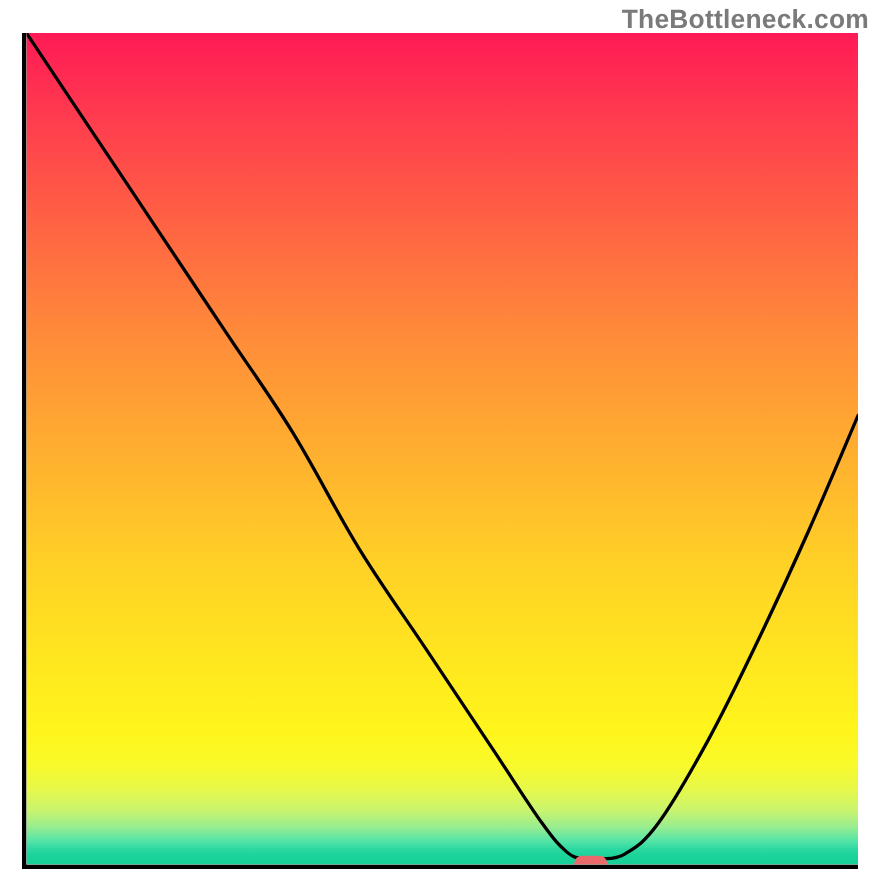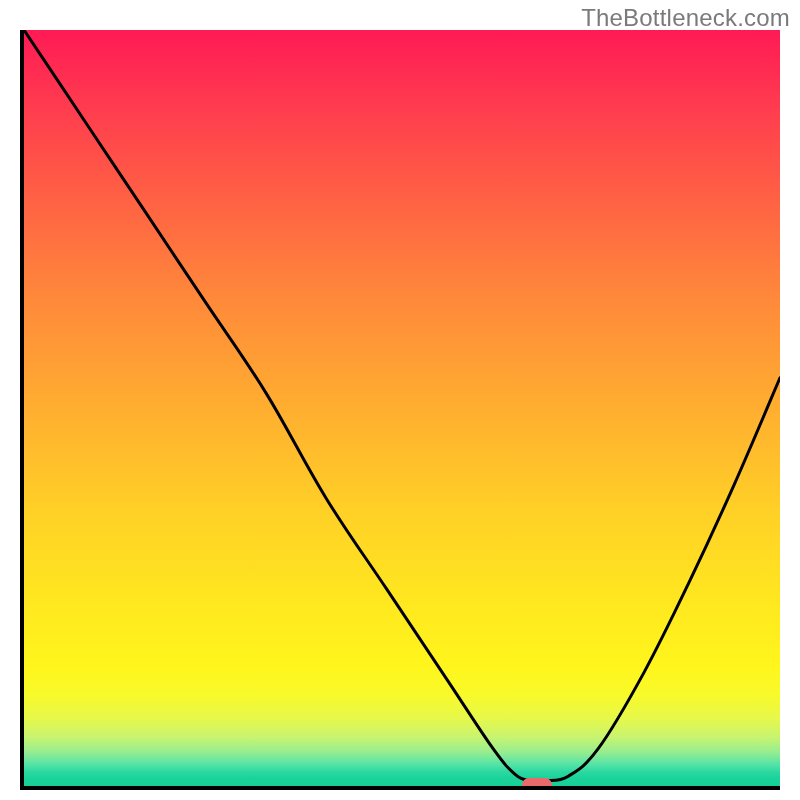--- a/index.html
+++ b/index.html
@@ -14,21 +14,21 @@
   .chart-container {
     position: relative;
     width: 800px;
     height: 800px;
   }
   .attribution {
     position: absolute;
     top: 4px;
     right: 10px;
     font-size: 24px;
-    font-weight: 400;
+    font-weight: 700;
     color: #7a7a7a;
     letter-spacing: 0.2px;
   }
   .plot-frame {
     position: absolute;
     left: 20px;
     top: 30px;
     width: 760px;
     height: 760px;
     box-sizing: border-box;

